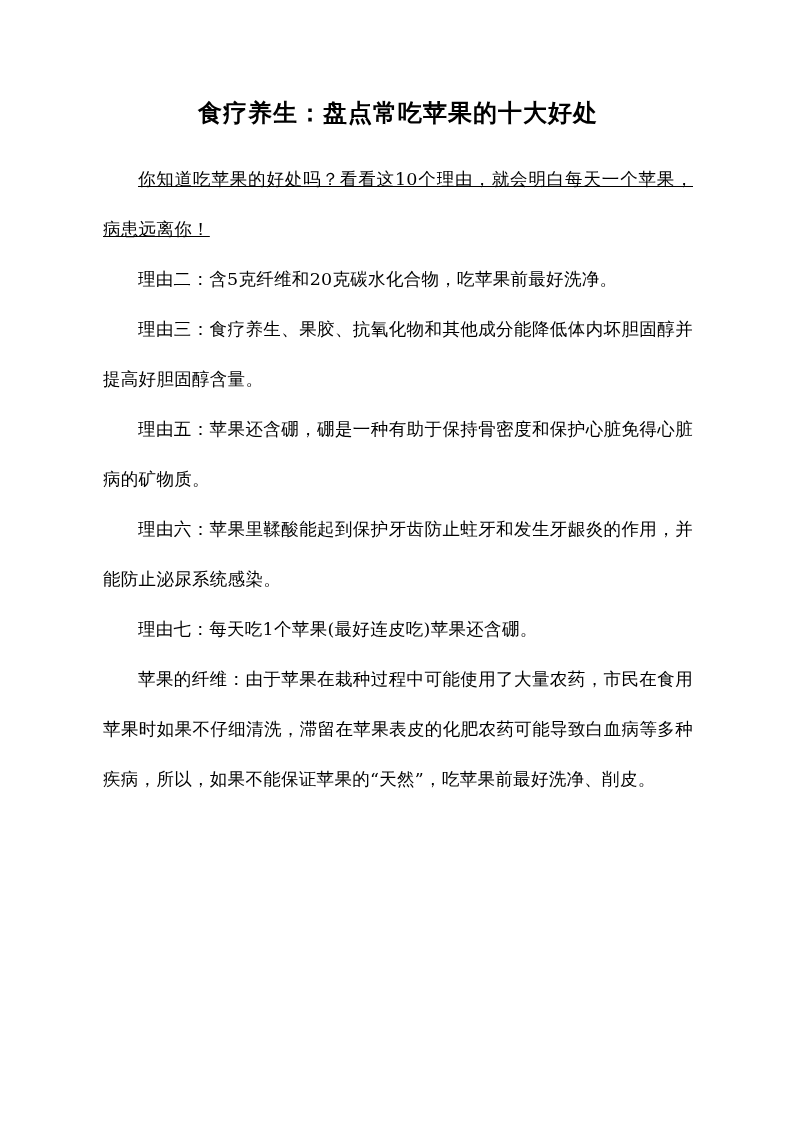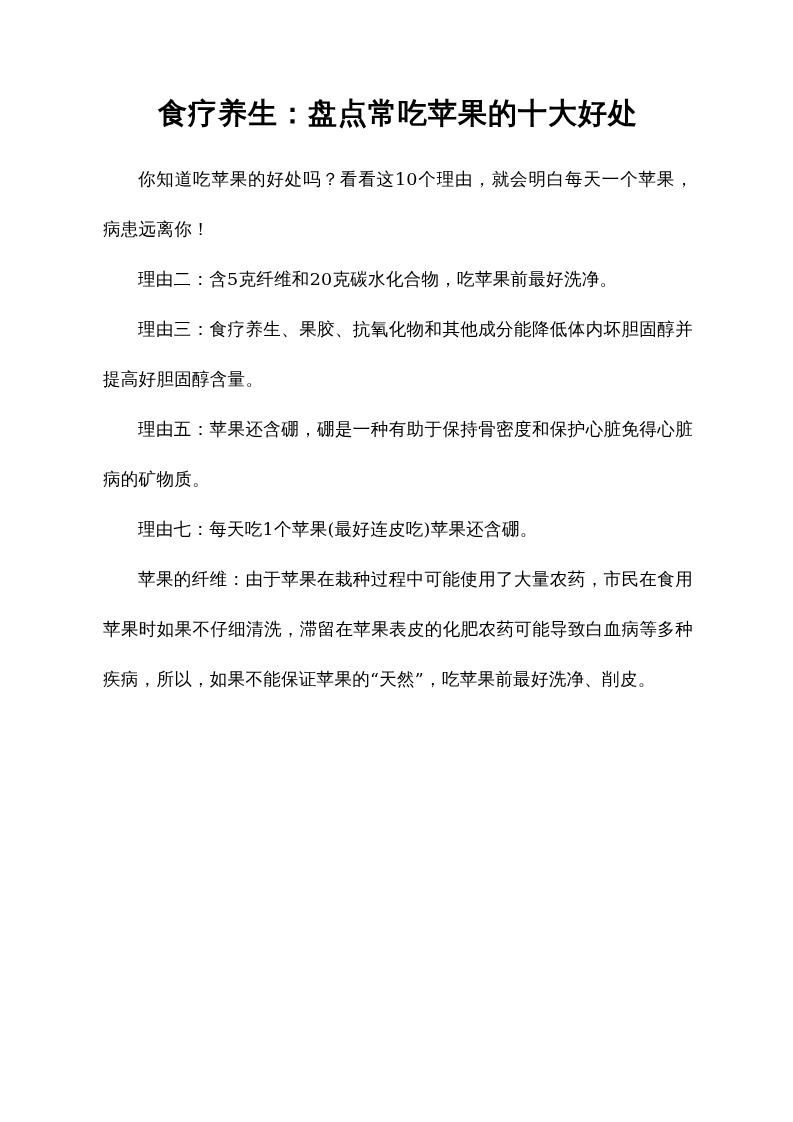--- a/index.html
+++ b/index.html
@@ -19,44 +19,45 @@
       position: absolute;
       left: 103px;
       top: 88px;
       width: 590px;
     }
     .title {
       margin: 0;
       text-align: center;
       font-family: "DejaVu Sans", "Liberation Sans", sans-serif;
       font-weight: bold;
-      font-size: 29px;
+      font-size: 24px;
       line-height: 50px;
       height: 50px;
       letter-spacing: 1px;
       white-space: nowrap;
     }
     .para {
       margin: 0;
       font-size: 17.5px;
       line-height: 50px;
       text-indent: 35px;
       text-align: justify;
       text-align-last: left;
       letter-spacing: 0.3px;
     }
-    .title + .para { margin-top: 16px; }
+    .title + .para { margin-top: 16px; text-decoration: underline; }
   </style>
 </head>
 <body>
 
 <div class="page">
   <h1 class="title">食疗养生：盘点常吃苹果的十大好处</h1>
 
   <p class="para">你知道吃苹果的好处吗？看看这10个理由，就会明白每天一个苹果，病患远离你！</p>
 
   <p class="para">理由二：含5克纤维和20克碳水化合物，吃苹果前最好洗净。</p>
   <p class="para">理由三：食疗养生、果胶、抗氧化物和其他成分能降低体内坏胆固醇并提高好胆固醇含量。</p>
   <p class="para">理由五：苹果还含硼，硼是一种有助于保持骨密度和保护心脏免得心脏病的矿物质。</p>
+  <p class="para">理由六：苹果里鞣酸能起到保护牙齿防止蛀牙和发生牙龈炎的作用，并能防止泌尿系统感染。</p>
   <p class="para">理由七：每天吃1个苹果(最好连皮吃)苹果还含硼。</p>
 
   <p class="para">苹果的纤维：由于苹果在栽种过程中可能使用了大量农药，市民在食用苹果时如果不仔细清洗，滞留在苹果表皮的化肥农药可能导致白血病等多种疾病，所以，如果不能保证苹果的“天然”，吃苹果前最好洗净、削皮。</p>
 </div>
 
 </body></html>

